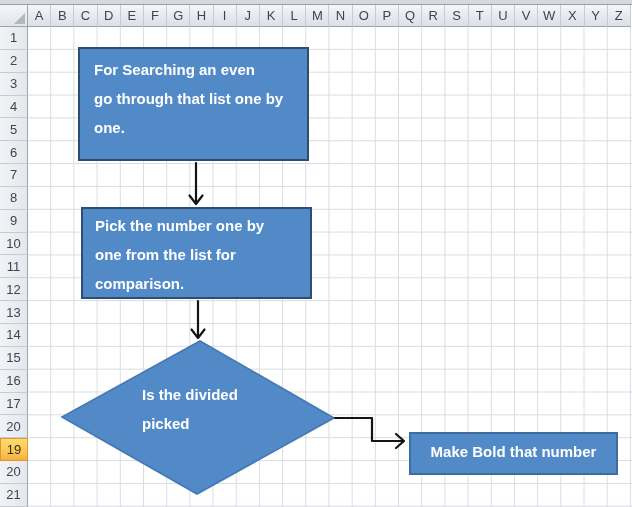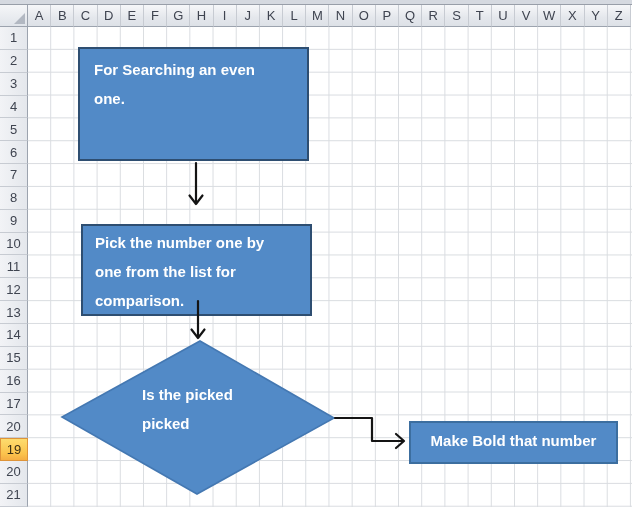--- a/index.html
+++ b/index.html
@@ -62,23 +62,23 @@
   }
   
   .shape{
     position:absolute; box-sizing:border-box; z-index:3;
     background:var(--shape-fill,#528AC7); color:#fff;
     font-weight:bold; font-size:15px; line-height:29px;
   }
   .shape-line{white-space:pre;}
   #box1{left:78px; top:47px; width:231px; height:114px;
         border:2px solid var(--process-border,#2E4E71); padding:6px 6px 0 14px;}
-  #box2{left:81px; top:224px; width:231px; height:92px;
+  #box2{left:81px; top:207px; width:231px; height:92px;
         border:2px solid var(--process-border,#2E4E71); padding:2px 6px 0 12px;}
-  #box3{left:409px; top:421px; width:209px; height:43px;
+  #box3{left:409px; top:432px; width:209px; height:43px;
         border:2px solid var(--result-border,#3C6E9F);
         display:flex; align-items:center; justify-content:center; padding-bottom:4px;}
   #diamond-text{
     position:absolute; left:142px; top:380px; z-index:4;
     color:#fff; font-weight:bold; font-size:15px; line-height:29px;
   }
   .layer{position:absolute; left:0; top:0; width:632px; height:507px; pointer-events:none;}
   #shape-layer{z-index:2;}
   #arrow-layer{z-index:5;}
 </style>
@@ -151,33 +151,34 @@
 
   <div class="grid"></div>
 
   <svg id="shape-layer" class="layer" viewBox="0 0 632 507">
     <polygon points="200,341 334,418 197,494 62,417" style="fill:var(--shape-fill,#528AC7); stroke:var(--decision-border,#4478B2); stroke-width:1.6;"></polygon>
   </svg>
 
   <div class="shape" id="box1">
 
   <div class="shape-line">For Searching an even</div>
+      <div class="shape-line">go through that list one by</div>
       <div class="shape-line">one.</div>
     </div>
 
   <div class="shape" id="box2">
 
   <div class="shape-line">Pick the number one by</div>
       <div class="shape-line">one from the list for</div>
       <div class="shape-line">comparison.</div>
     </div>
 
   <div id="diamond-text">
 
-  <div class="shape-line">Is the picked</div>
+  <div class="shape-line">Is the divided</div>
       <div class="shape-line">picked</div>
     </div>
 
   <div class="shape" id="box3">
     <span class="shape-line">Make Bold that number</span>
   </div>
 
   <svg id="arrow-layer" class="layer" viewBox="0 0 632 507">
     <g style="stroke:var(--arrow,#141414); fill:none; stroke-width:2.2; stroke-linecap:round; stroke-linejoin:round;">
       <path d="M196,163 L196,203"></path>

